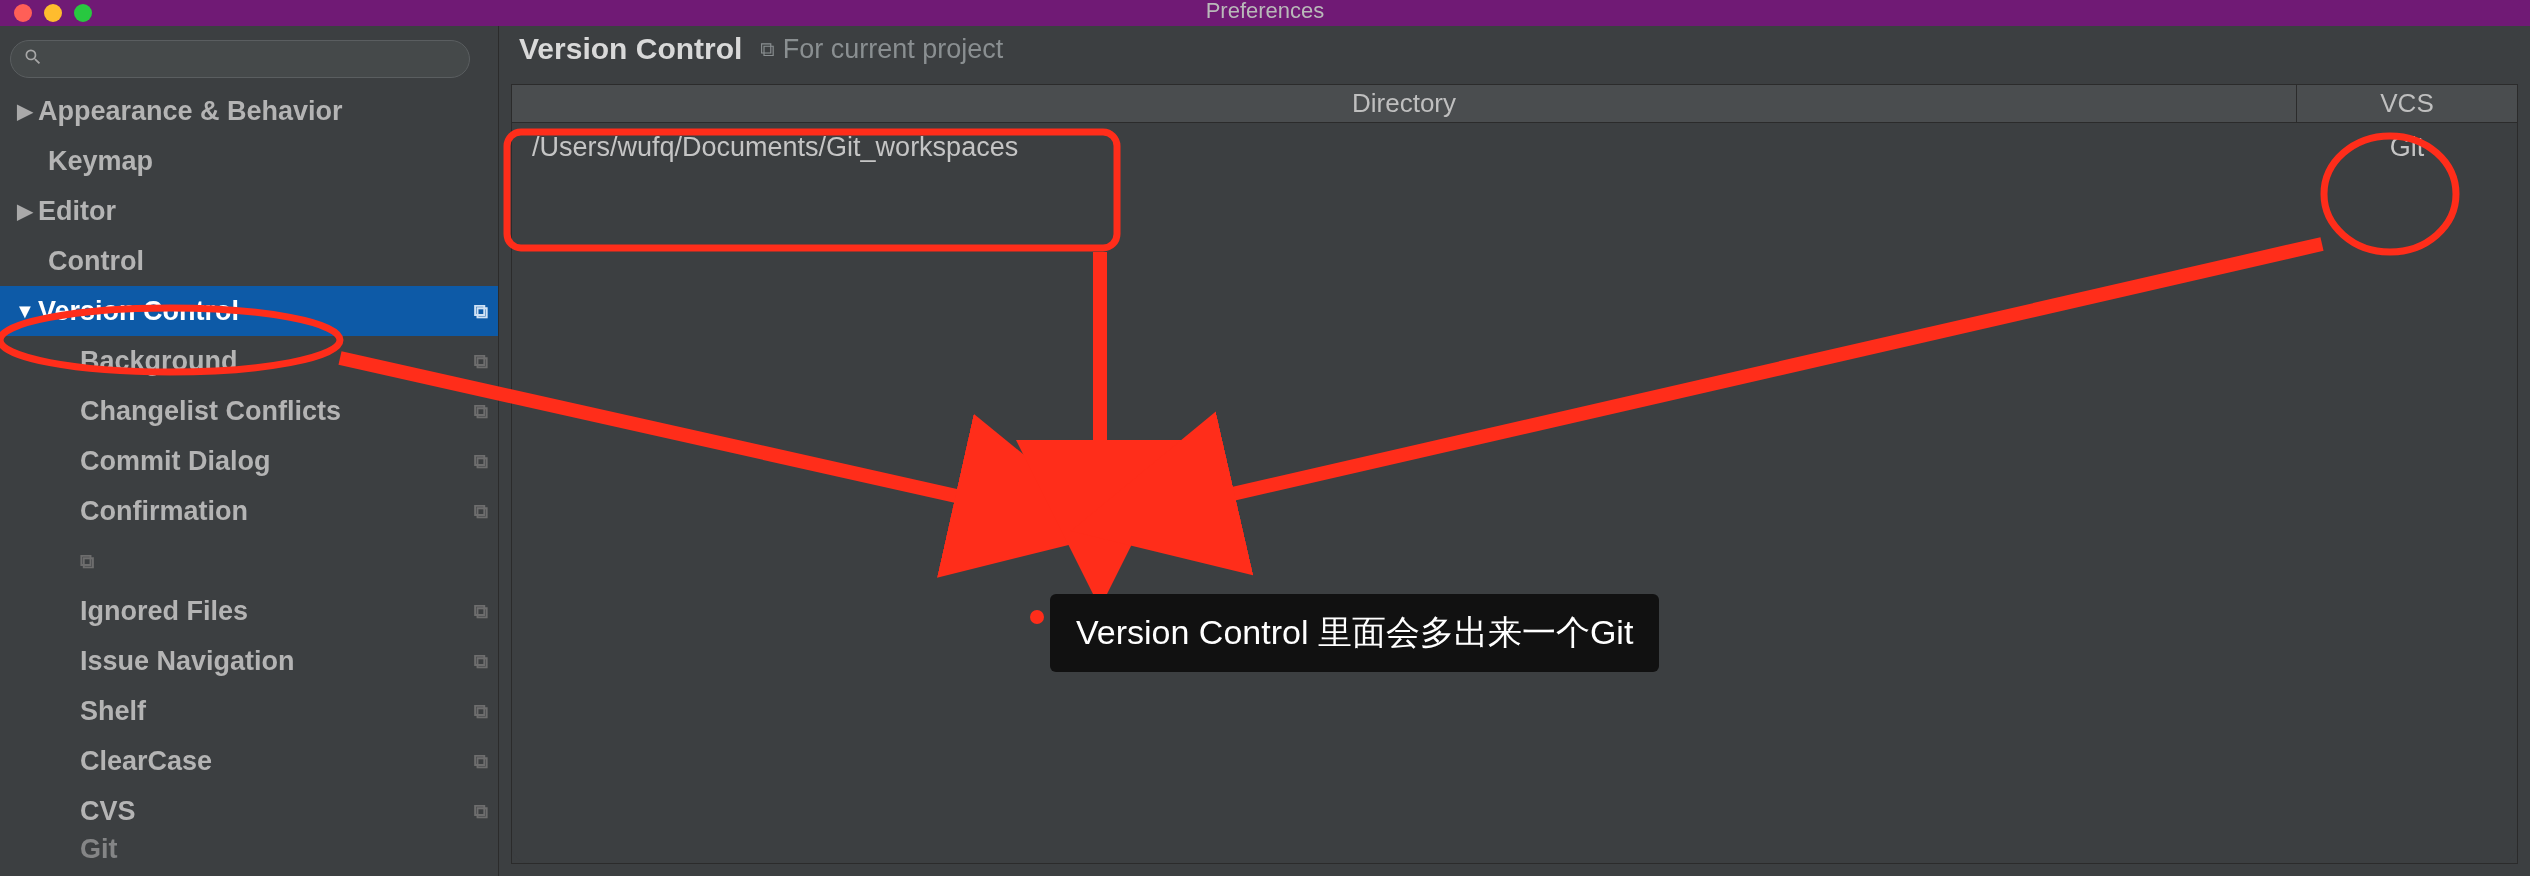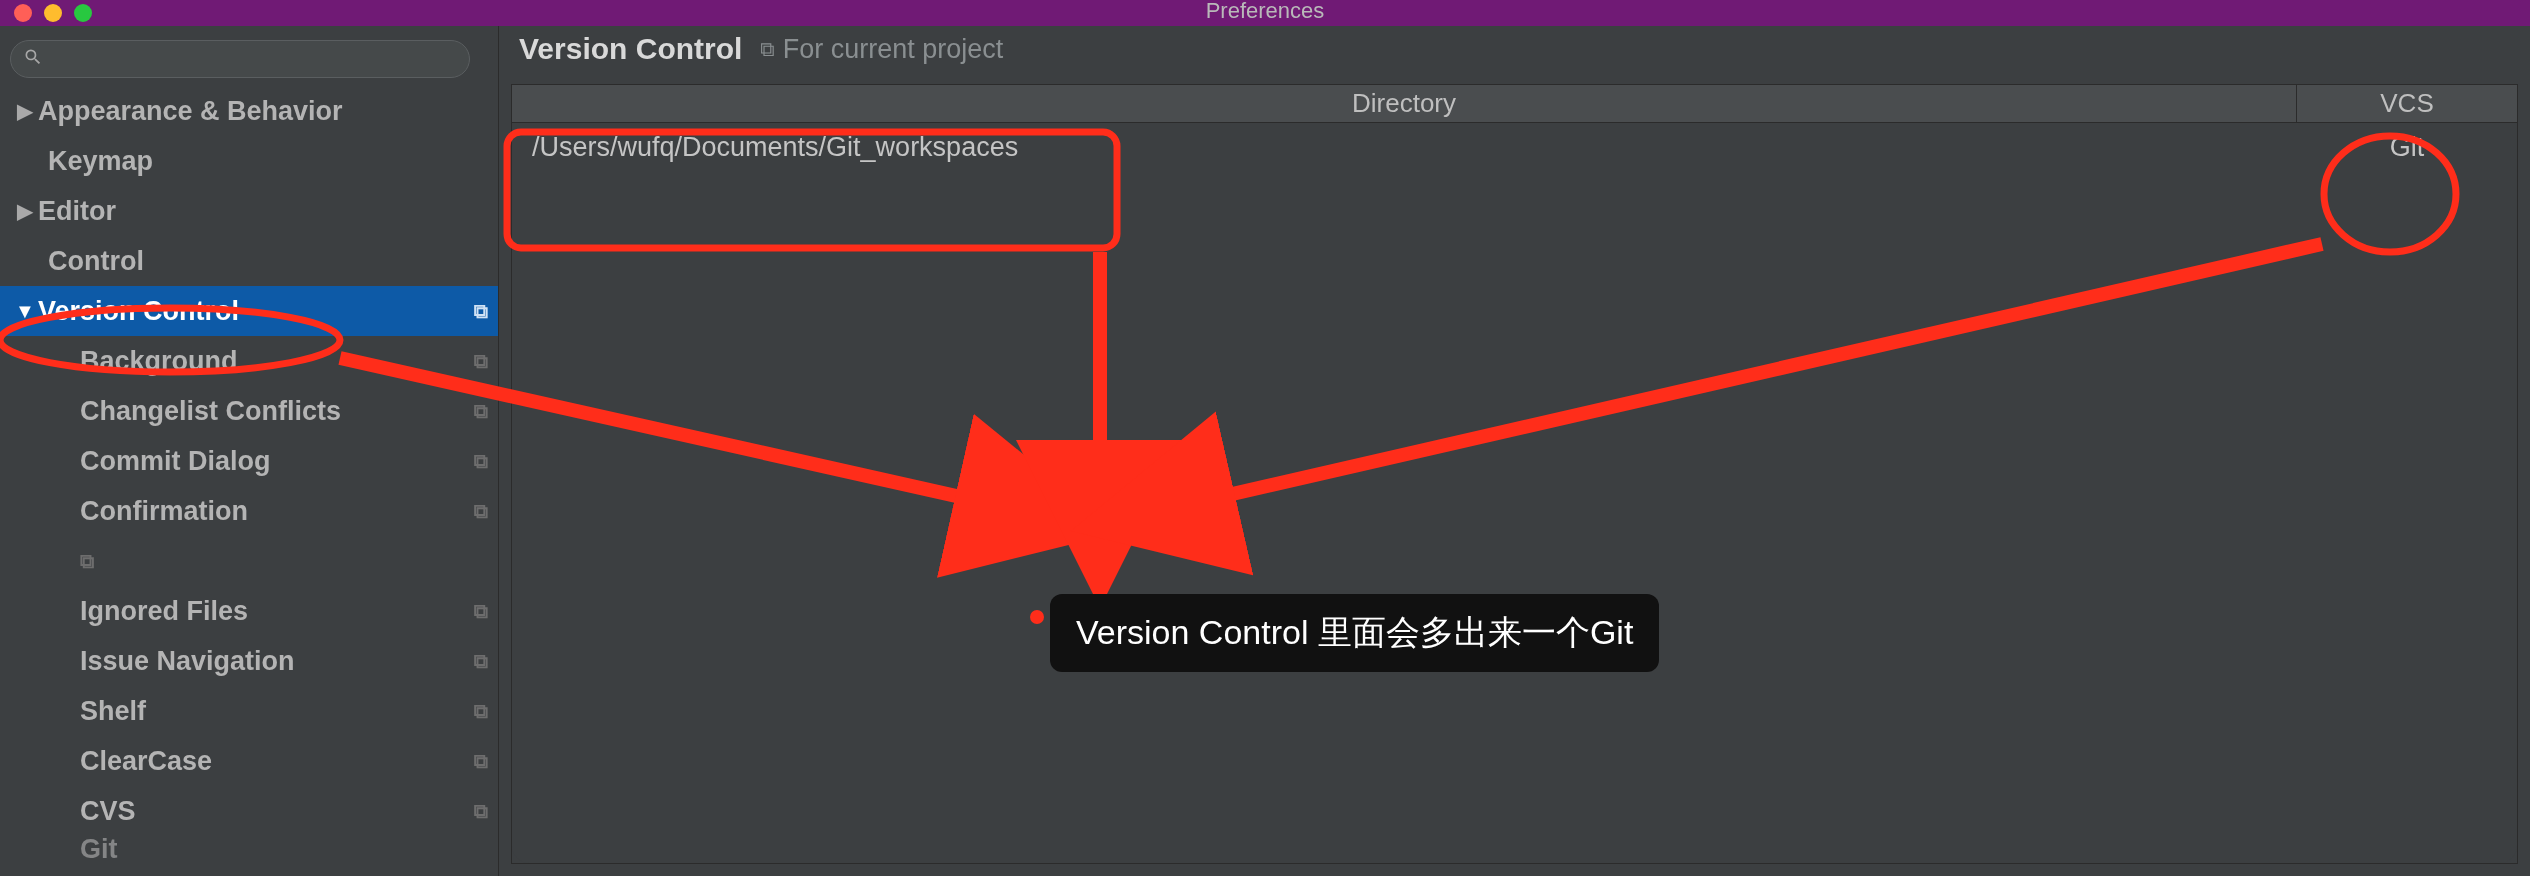--- a/index.html
+++ b/index.html
@@ -51,21 +51,21 @@
   .th.vcs { width: 220px; }
   .table-row { display: flex; height: 48px; align-items: center; background: #3c3f41; }
   .td { color: #c5c5c5; font-size: 27px; padding-left: 20px; }
   .td.dir { flex: 1; }
   .td.vcs { width: 220px; text-align: center; padding-left: 0; }
   .table-body { height: 740px; background: #3c3f41; border-radius: 17px; }
 
   
   .overlay { position: absolute; inset: 0; pointer-events: none; }
   .overlay svg { width: 100%; height: 100%; }
-  .tooltip { position: absolute; left: 1050px; top: 568px; background: #111; color: #fff; font-size: 34px; padding: 16px 26px; border-radius: 12px; font-weight: 400; white-space: nowrap; }
+  .tooltip { position: absolute; left: 1050px; top: 568px; background: #111; color: #fff; font-size: 34px; padding: 16px 26px; border-radius: 6px; font-weight: 400; white-space: nowrap; }
   .tooltip-dot { position: absolute; left: 1030px; top: 584px; width: 14px; height: 14px; border-radius: 50%; background: #ff2d1a; }
 </style>
 </head>
 <body>
 
 <div class="window">
   <div class="titlebar">
     <div class="traffic-lights">
       <div class="dot red"></div>
       <div class="dot yellow"></div>

